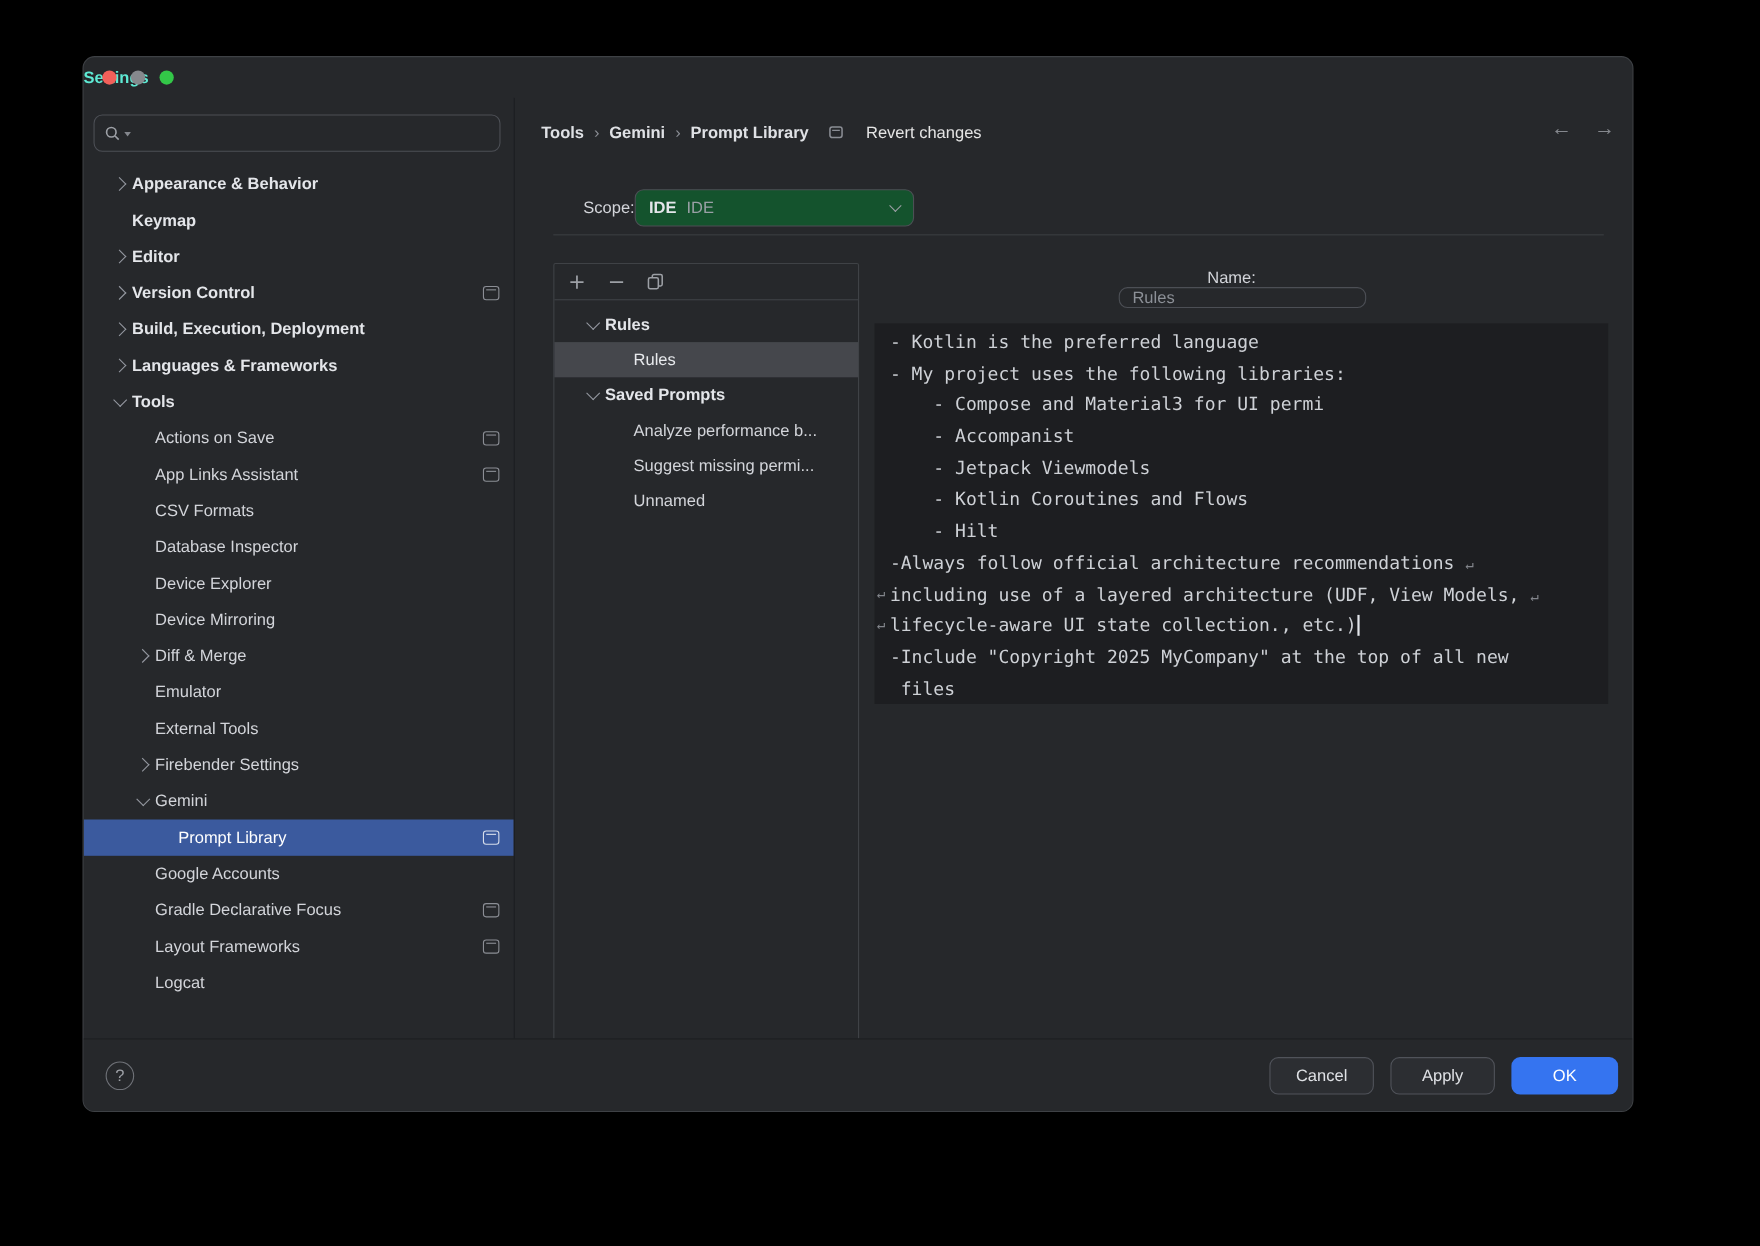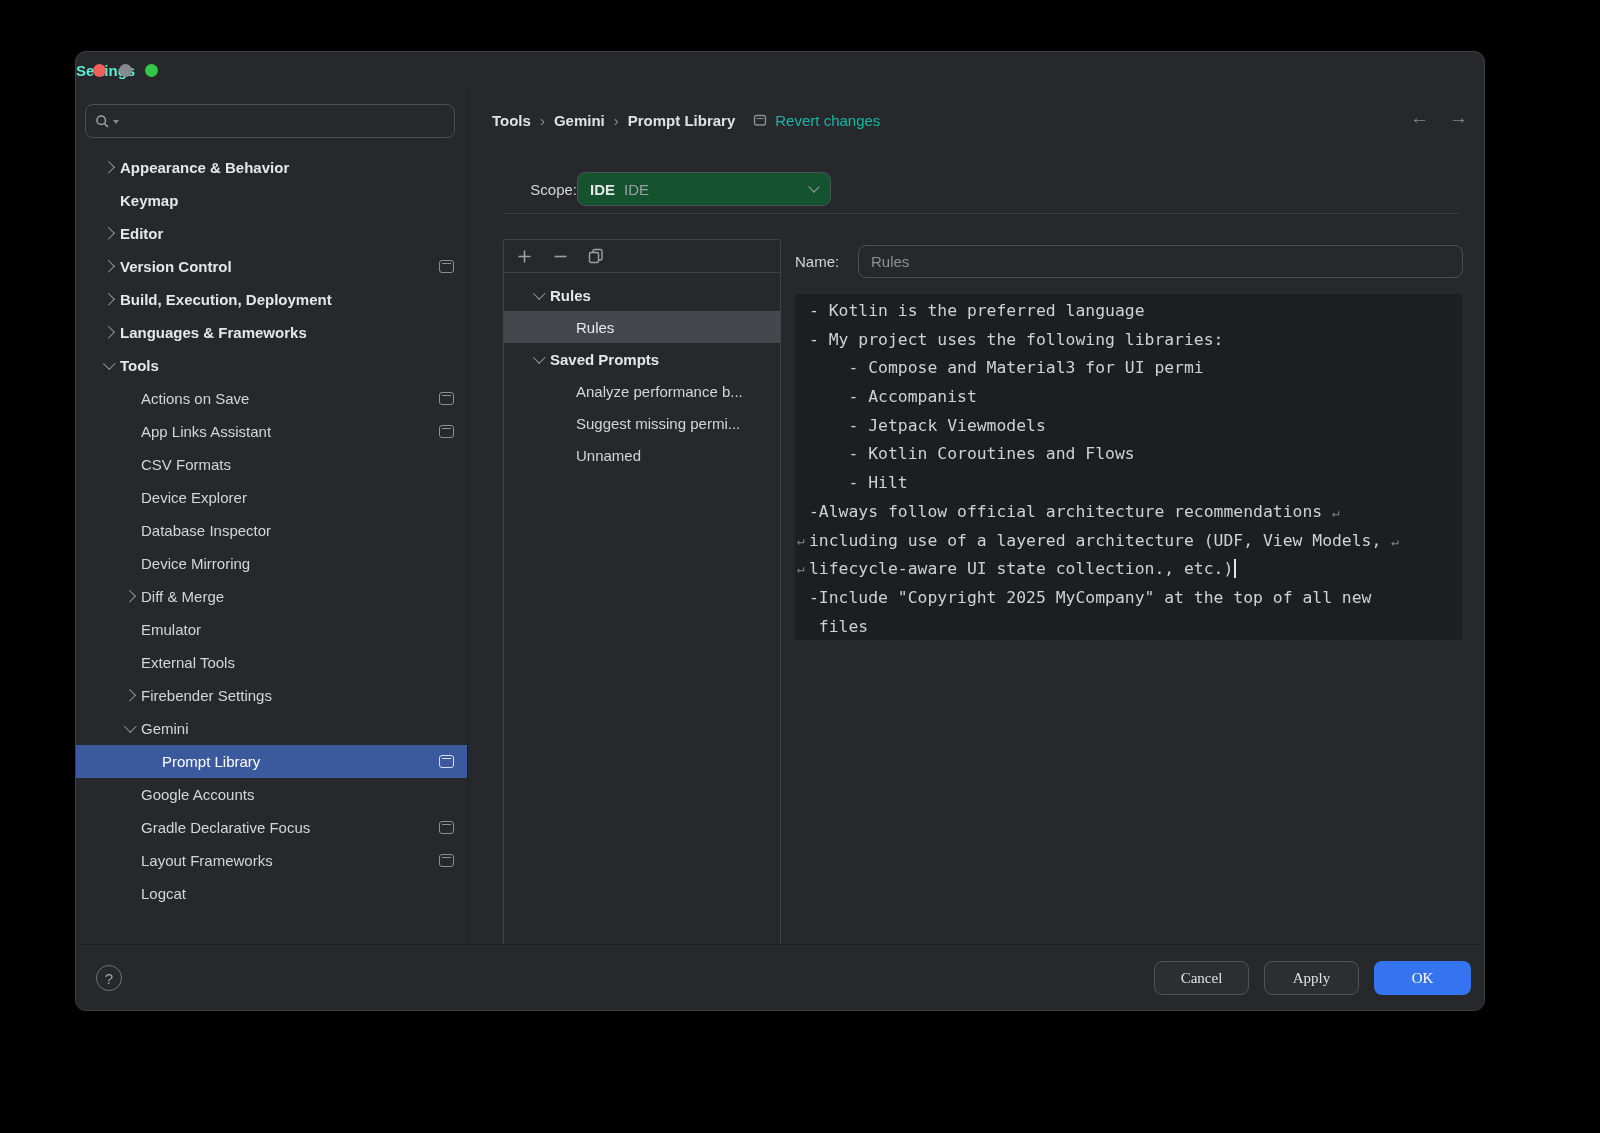--- a/index.html
+++ b/index.html
@@ -43,21 +43,21 @@
   .row.sel { background:#3b5a9e; color:#fff; }
   .row.sel .lbl { color:#fff; }
   .row.sel .cfg { border-color:#d7deeb; } .row.sel .cfg::after { background:#d7deeb; }
 
   
   .content { position:absolute; left:393px; top:37px; width:1015px; height:857px; }
   .crumbs { position:absolute; left:23px; top:16px; height:30px; display:flex; align-items:center; }
   .crumb { font-size:15px; font-weight:700; color:#dfe1e5; }
   .crumb-sep { color:#8b8e95; font-weight:400; margin:0 9px; font-size:15px; }
   .revert-icon { margin:0 8px 0 18px; display:flex; }
-  .revert-link { color:#14b8a6; font-size:15px; cursor:pointer; }
+  .revert-link { color:#e5e5e5; font-size:15px; cursor:pointer;margin-left:12px; }
   .nav-arrows { position:absolute; right:16px; top:18px; display:flex; gap:20px; color:#85888e; font-size:19px; }
   .nav-arrows span { cursor:default; }
 
   .scope-row { position:absolute; left:34px; top:83px; height:34px; display:flex; align-items:center;text-align:right; }
   .scope-label { font-size:15px; color:#d3d5da; width:74px; }
   .scope-select { width:254px; height:34px; margin-left:0; background:#14532d; border:1px solid #4c4f55;
     border-radius:8px; display:flex; align-items:center; padding:0 12px; position:relative; cursor:pointer; }
   .scope-badge { font-size:15px; font-weight:700; color:#e4e6ea; margin-right:9px; }
   .scope-value { font-size:15px; color:#9aa0a6; }
   .scope-caret { position:absolute; right:12px; width:8px; height:8px;
@@ -72,42 +72,42 @@
     padding-left:12px; gap:20px; }
   .tool-btn { width:16px; height:16px; display:flex; align-items:center; justify-content:center; cursor:pointer; }
   .p-tree { padding-top:6px; }
   .p-row { height:32px; display:flex; align-items:center; font-size:15px; color:#d3d5da; cursor:default; }
   .p-group { padding-left:24px; }
   .p-group .chev { width:22px; height:32px; }
   .p-child { padding-left:72px; }
   .p-row.selected { background:#45474c; color:#e8eaed; }
 
   
-  .name-row { position:absolute; left:326px; top:155px; right:21px; height:34px; display:flex; align-items:center; }
+  .name-row { position:absolute; left:326px; top:155px; right:21px; height:34px; display:flex; align-items:center;flex-direction:column; }
   .name-label { font-size:15px; color:#d3d5da; width:63px; }
   .name-input { flex:1; height:33px; background:#26282b; border:1px solid #4c4f55; border-radius:8px;
     padding:0 12px; color:#8c9097; font-size:15px; outline:none; font-family:"Liberation Sans",sans-serif; }
 
   .editor { position:absolute; left:326px; top:205px; width:667px; height:346px;
     background:#1d1e21; padding:3px 0 0 14px; overflow:hidden;
     font-family:"DejaVu Sans Mono",monospace; font-size:16.4px; color:#ced1d6; }
   .ed-line { height:28.7px; line-height:28.7px; white-space:pre; position:relative; }
   .wrap-m { color:#82858b; font-size:13px; }
   .wrap-start { position:absolute; left:-12px; top:0; }
   .caret { display:inline-block; width:2px; height:19px; background:#e3e6eb; vertical-align:-4px; margin-left:1px; }
 
   
   .footer { position:absolute; left:0; right:0; bottom:0; height:66px; border-top:1px solid #1c1e21;
     background:#26282b; }
   .help-btn { position:absolute; left:20px; top:20px; width:26px; height:26px; border-radius:50%;
     border:1.6px solid #6f7278; color:#9da0a6; font-size:15px; display:flex; align-items:center;
     justify-content:center; cursor:pointer; }
   .btns { position:absolute; right:13px; top:16px; display:flex; gap:15px; }
   .btn { height:34px; border-radius:8px; font-size:15px; display:flex; align-items:center; justify-content:center;
-    cursor:pointer; font-family:Liberation Serif, serif;text-align:center; }
+    cursor:pointer; font-family:Liberation Sans, sans-serif;text-align:center; }
   .btn.secondary { width:95px; background:#2c2e32; border:1px solid #50535a; color:#dfe1e5; }
   .btn.primary { width:97px; background:#3574f0; border:none; color:#fff; }
 </style>
 </head>
 <body>
 
 <div class="window">
 
   <div class="titlebar">
     <div class="traffic">
@@ -167,25 +167,25 @@
           <span class="chev none"></span>
           <span class="lbl">App Links Assistant</span>
           <span class="cfg"></span>
         </div>
       <div class="row pl1">
           <span class="chev none"></span>
           <span class="lbl">CSV Formats</span>
         </div>
       <div class="row pl1">
           <span class="chev none"></span>
+          <span class="lbl">Database Inspector</span>
+        </div>
+      <div class="row pl1">
+          <span class="chev none"></span>
           <span class="lbl">Device Explorer</span>
-        </div>
-      <div class="row pl1">
-          <span class="chev none"></span>
-          <span class="lbl">Database Inspector</span>
         </div>
       <div class="row pl1">
           <span class="chev none"></span>
           <span class="lbl">Device Mirroring</span>
         </div>
       <div class="row pl1">
           <span class="chev right"></span>
           <span class="lbl">Diff &amp; Merge</span>
         </div>
       <div class="row pl1">

